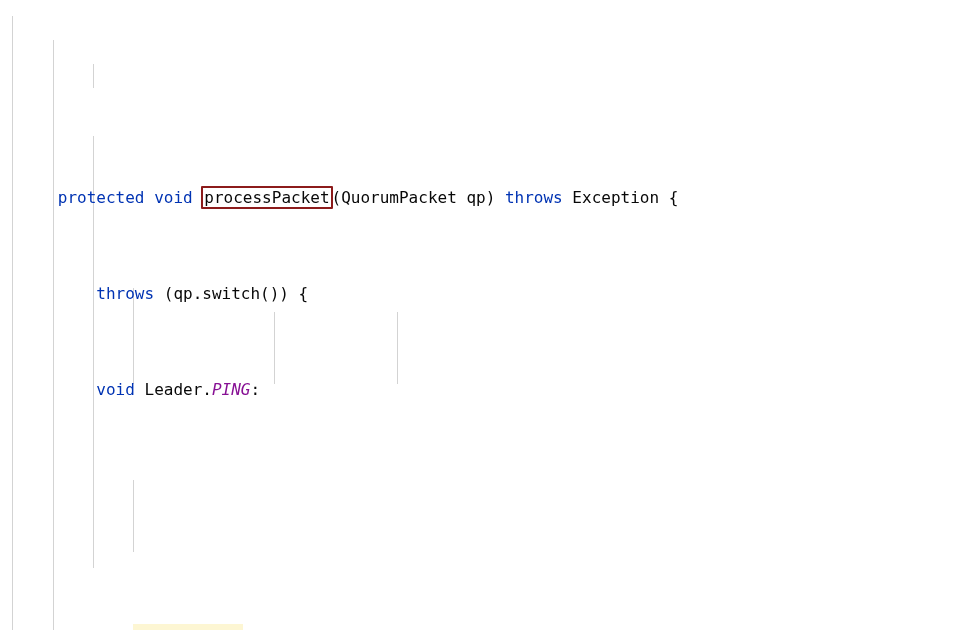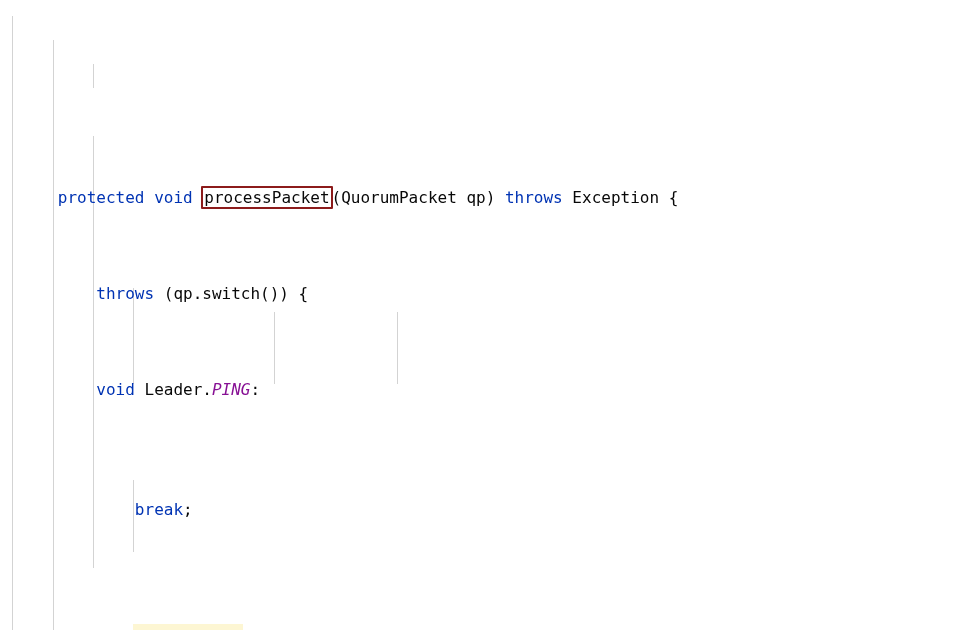--- a/index.html
+++ b/index.html
@@ -79,23 +79,20 @@
 
     <div class="line">
       <span class="pln">    </span><span class="kw">throws</span><span class="pln"> (qp.switch()) {</span>
     </div>
 
     <div class="line">
       <span class="pln">    </span><span class="kw">void</span><span class="pln"> Leader.</span><span class="sfld">PING</span><span class="pln">:</span>
     </div>
 
 
-    <div class="line">
-      <span class="pln">        </span><span class="kw">break</span><span class="pln">;</span>
-    </div>
 
     
 
     
 
     
 
     
 
     

